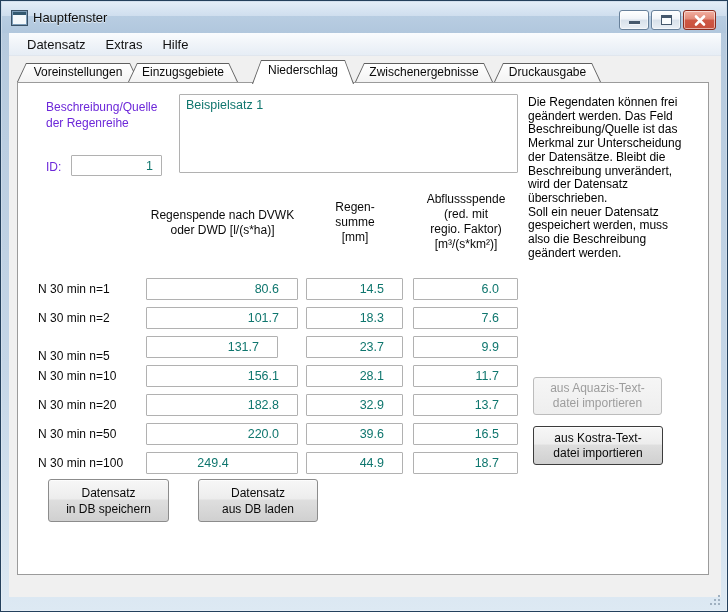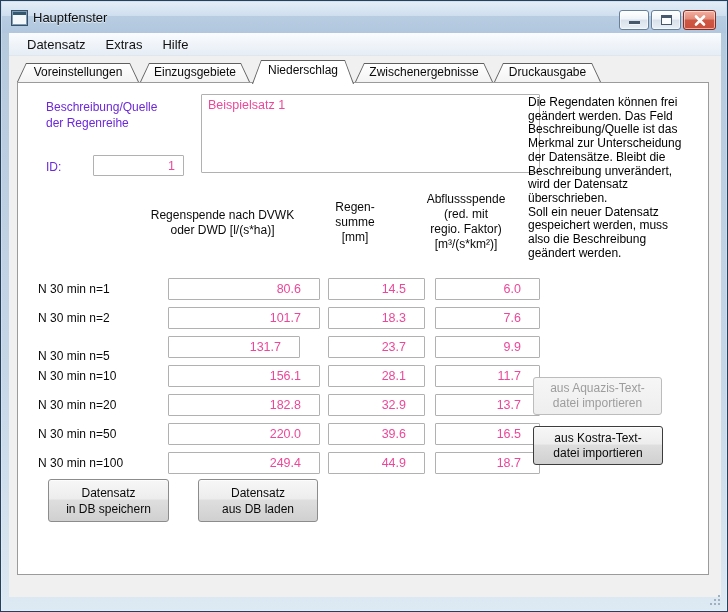--- a/index.html
+++ b/index.html
@@ -78,23 +78,22 @@
   .tab.active .tlabel { line-height:20px; }
   
   .panel {
     position:absolute; left:8px; top:26px; width:692px; height:493px;
     background:#ffffff; border:1px solid #9b9b9b; z-index:3;
   }
   .p-abs { position:absolute; }
   .plabel { font-size:12px; color:#6d28d9; white-space:pre-line; line-height:16px; }
   .field {
     border:1px solid #b1b1b1; border-radius:1px; background:#fff;
-    font-family:"Liberation Sans", sans-serif; font-size:12.5px; color:#ec4899;
+    font-family:"Liberation Sans", sans-serif; font-size:12.5px; color:#0f766e;
     outline:none;
-    margin-left:22px;
   }
   .desc-area { left:161px; top:11px; width:339px; height:79px; padding:3px 6px; resize:none; overflow:hidden; line-height:15px; }
   .id-input { left:53px; top:72px; width:91px; height:21px; text-align:right; padding-right:8px; }
   .info-text {
     left:510px; top:13px; width:192px;
     font-size:12px; line-height:13.7px; color:#000;
     white-space:pre-line;
   }
   .col-head { text-align:center; white-space:pre-line; font-size:12px; line-height:15px; color:#0a0a0a; }
   .row-label { font-size:12px; color:#0a0a0a; line-height:22px; }
@@ -153,21 +152,21 @@
     <span class="menu-item">Hilfe</span>
   </div>
 
   <div class="content">
 
     <div class="tab inactive" style="left:8px;  width:122px;">
       <span class="shape"></span>
         <span class="shape-in"></span>
       <span class="tlabel">Voreinstellungen</span>
     </div>
-    <div class="tab inactive" style="left:131px; width:110px;">
+    <div class="tab inactive" style="left:119px; width:110px;">
       <span class="shape"></span>
         <span class="shape-in"></span>
       <span class="tlabel">Einzugsgebiete</span>
     </div>
     <div class="tab active" style="left:243px; width:102px;">
       <span class="shape"></span>
         <span class="shape-in"></span>
       <span class="tlabel">Niederschlag</span>
     </div>
     <div class="tab inactive" style="left:346px; width:138px;">
@@ -239,21 +238,21 @@
       <input class="p-abs field val-input" style="left: 128px; top: 311px; width: 152px;" value="182.8">
       <input class="p-abs field val-input" style="left: 288px; top: 311px; width: 97px;" value="32.9">
       <input class="p-abs field val-input" style="left: 395px; top: 311px; width: 105px;" value="13.7">
 
       <div class="p-abs row-label" style="left:20px; top:340px;">N 30 min n=50</div>
       <input class="p-abs field val-input" style="left: 128px; top: 340px; width: 152px;" value="220.0">
       <input class="p-abs field val-input" style="left: 288px; top: 340px; width: 97px;" value="39.6">
       <input class="p-abs field val-input" style="left: 395px; top: 340px; width: 105px;" value="16.5">
 
       <div class="p-abs row-label" style="left:20px; top:369px;">N 30 min n=100</div>
-      <input class="p-abs field val-input" style="left: 128px; top: 369px; width: 152px;" value="249.4">
+      <input class="p-abs field val-input" style="left: 128px; top: 369px; width: 152px; text-align: center;" value="249.4">
       <input class="p-abs field val-input" style="left: 288px; top: 369px; width: 97px;" value="44.9">
       <input class="p-abs field val-input" style="left: 395px; top: 369px; width: 105px;" value="18.7">
 
       <button class="btn small disabled" style="left:515px; top:294px; width:129px; height:38px;">aus Aquazis-Text-
 datei importieren</button>
       <button class="btn small focused" style="left:515px; top:343px; width:130px; height:39px;">aus Kostra-Text-
 datei importieren</button>
 
       <button class="btn" style="left:30px; top:396px; width:121px; height:43px;">Datensatz
 in DB speichern</button>

